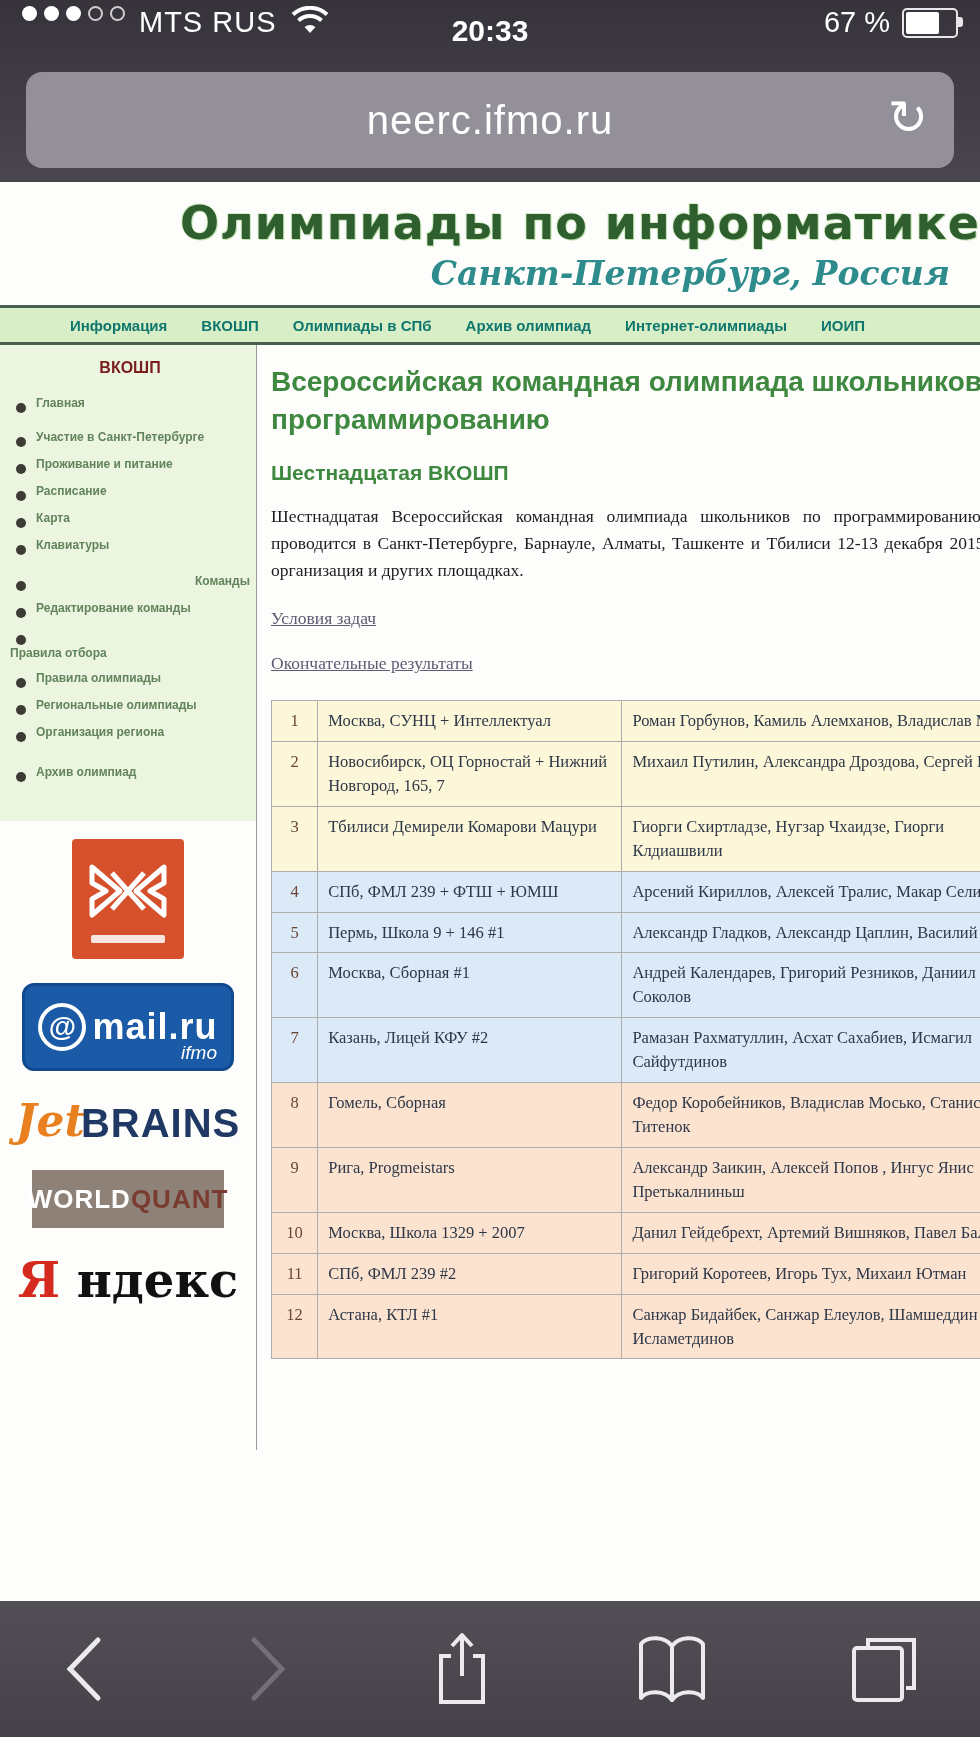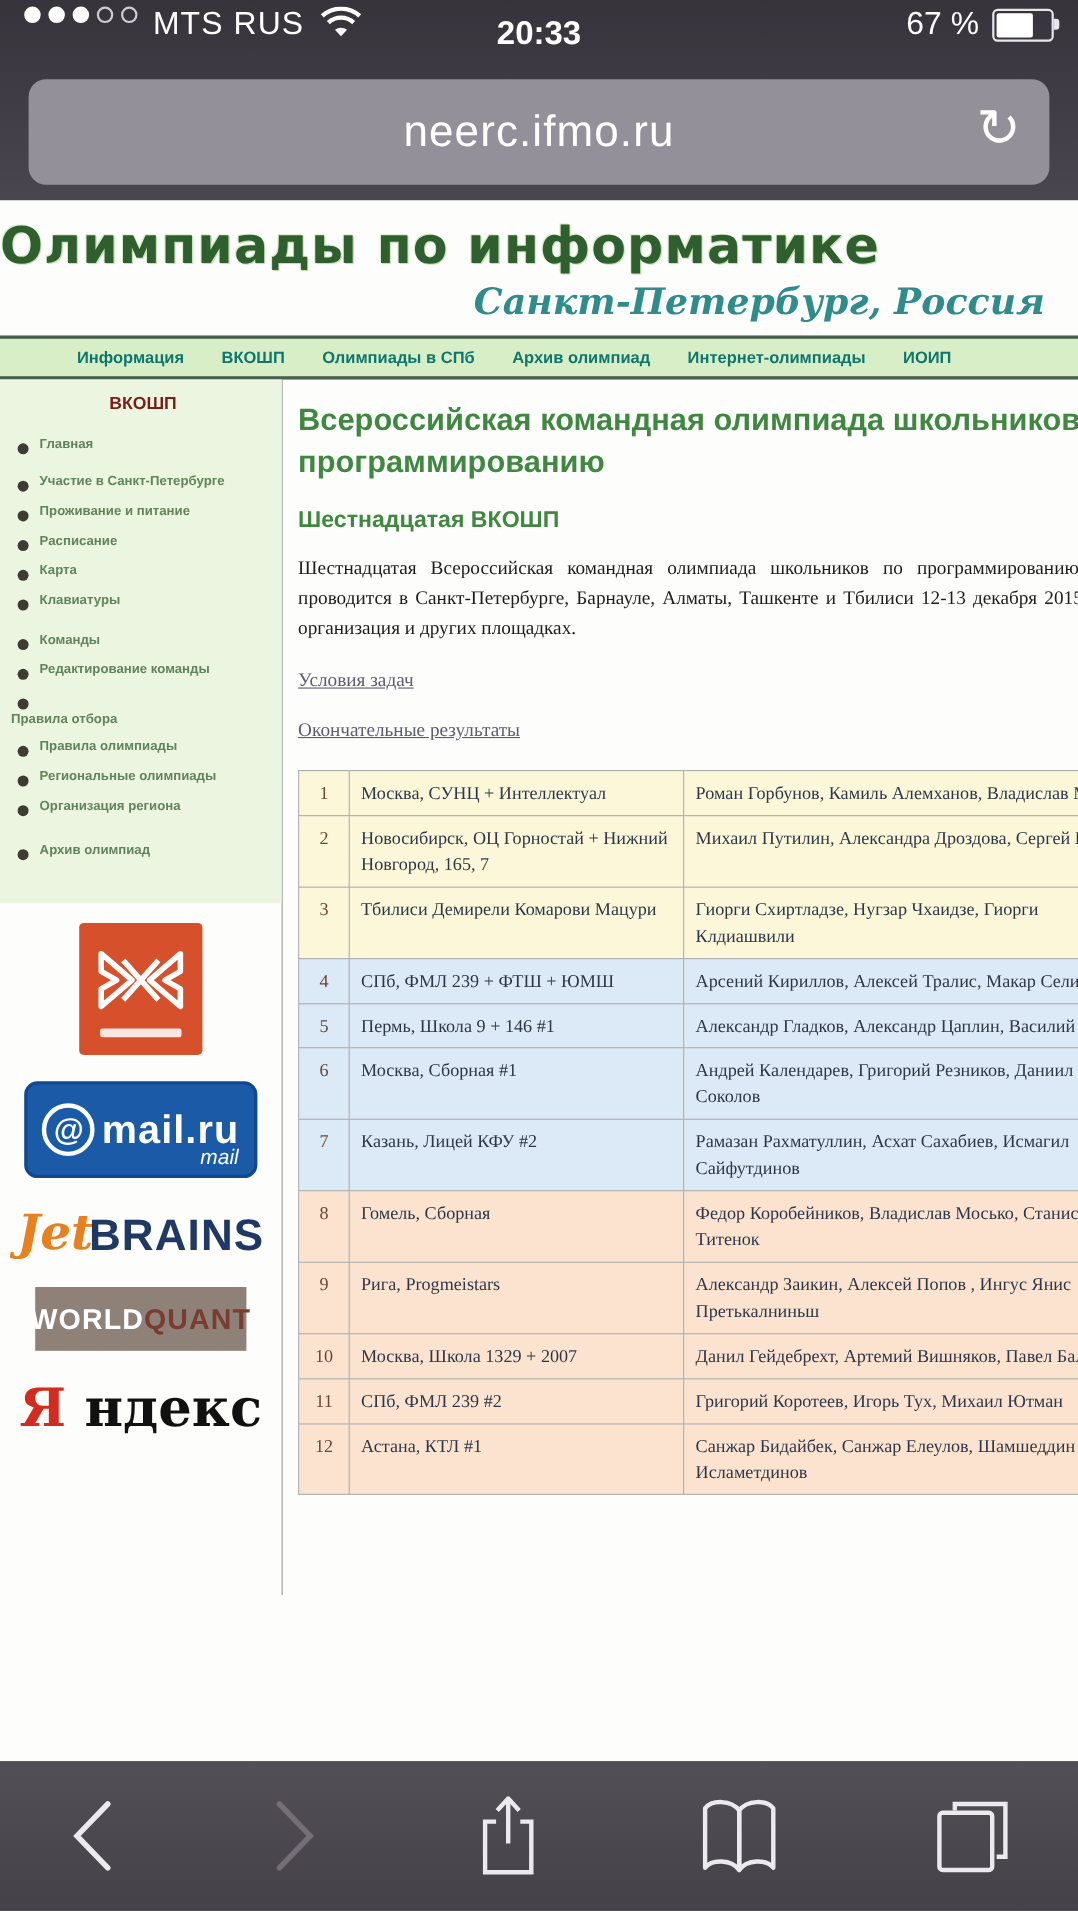--- a/index.html
+++ b/index.html
@@ -21,34 +21,34 @@
   .battery .fill{position:absolute;left:2px;top:2px;bottom:2px;width:64%;background:#fff;border-radius:2px;}
   .battery .nub{position:absolute;right:-7px;top:7px;width:5px;height:10px;background:#e8e6ea;border-radius:0 3px 3px 0;}
   .addr-wrap{height:124px;display:flex;align-items:center;justify-content:center;padding:0 26px;}
   .url-field{flex:1;height:96px;background:#949099;border-radius:16px;display:flex;align-items:center;justify-content:center;position:relative;}
   .url-text{color:#fff;font-size:40px;letter-spacing:1px;}
   .reload{position:absolute;right:26px;top:14px;color:#fff;font-size:48px;line-height:64px;}
 
   
   .page{background:#fdfdfb;height:1419px;overflow:hidden;position:relative;}
   .site-header{padding:14px 0 6px 0;}
-  .site-title{font-family:"DejaVu Sans",sans-serif;font-weight:bold;font-size:46px;color:#2f5f2f;text-align:left;letter-spacing:1px;text-shadow:1px 1px 0 #c2e2b2,-1px -1px 0 #d8eecb;}
+  .site-title{font-family:"DejaVu Sans",sans-serif;font-weight:bold;font-size:46px;color:#2f5f2f;text-align:right;letter-spacing:1px;text-shadow:1px 1px 0 #c2e2b2,-1px -1px 0 #d8eecb;}
   .site-sub{font-family:"DejaVu Serif",serif;font-style:italic;font-weight:bold;font-size:33px;color:#2e8c8c;text-align:right;padding:4px 30px 6px 0;}
   .nav-bar{background:#d7eec6;border-top:3px solid #49604c;border-bottom:3px solid #49604c;height:34px;display:flex;align-items:center;justify-content:flex-start;gap:34px;padding:0 0 0 70px;}
   .nav-item{color:#0f766e;font-size:15px;font-weight:bold;white-space:nowrap;}
 
   .body-row{display:flex;align-items:flex-start;}
   .sidebar{flex:0 0 257px;width:257px;border-right:1px solid #9a9a9a;min-height:1105px;box-sizing:border-box;}
   .menu{background:#ecf5e0;padding:10px 6px 30px 10px;}
   .menu-title{color:#7a1d1d;font-weight:bold;font-size:16px;text-align:center;margin:4px 0 18px 0;}
   .mi{display:flex;align-items:flex-start;margin:9px 0;cursor:pointer;}
   .mi .bullet{width:10px;height:10px;border-radius:50%;background:#3c3c34;margin:8px 10px 0 6px;flex:0 0 auto;}
   .mi .lbl{color:#61845c;font-weight:bold;font-size:12px;line-height:1.35;}
   .mi:nth-child(2){margin-bottom:16px;}
-  .mi:nth-child(8){margin-top:18px;}
+  .mi:nth-child(8){margin-top:18px;justify-content:space-between;}
   .mi:nth-child(10){margin-top:4px;flex-direction:column;}
   .mi:nth-child(14){margin-top:22px;}
 
   .logos{display:flex;flex-direction:column;align-items:center;padding-top:18px;gap:24px;}
   .logo-knot{width:112px;height:120px;background:#d6502c;border-radius:4px;display:flex;flex-direction:column;align-items:center;justify-content:center;gap:8px;}
   .logo-knot .tiny{width:74px;height:8px;background:rgba(255,255,255,.85);border-radius:2px;}
   .logo-mailru{width:212px;height:88px;background:#1b5aa6;border:3px solid #10498f;border-radius:12px;color:#fff;display:flex;align-items:center;justify-content:center;position:relative;box-sizing:border-box;}
   .logo-mailru .at{display:inline-flex;align-items:center;justify-content:center;width:40px;height:40px;border:4px solid #fff;border-radius:50%;font-size:28px;font-weight:bold;margin-right:6px;}
   .logo-mailru .mr{font-size:36px;font-weight:bold;letter-spacing:1px;}
   .logo-mailru .grp{position:absolute;right:14px;bottom:4px;font-size:19px;font-style:italic;}
@@ -198,21 +198,21 @@
             <svg width="84" height="72" viewBox="0 0 84 72">
               <path d="M6 12 L34 36 L6 60 L6 44 L20 36 L6 28 Z" fill="none" stroke="#fff" stroke-width="5" stroke-linejoin="round"></path>
               <path d="M78 12 L50 36 L78 60 L78 44 L64 36 L78 28 Z" fill="none" stroke="#fff" stroke-width="5" stroke-linejoin="round"></path>
               <path d="M26 18 L58 54 M58 18 L26 54" stroke="#fff" stroke-width="5"></path>
             </svg>
             <span class="tiny"></span>
           </div>
           <div class="logo-mailru">
             <span class="at">@</span>
             <span class="mr">mail.ru</span>
-            <span class="grp">mail</span>
+            <span class="grp">ifmo</span>
           </div>
           <div class="logo-jb">
             <span class="jet">Jet</span>
             <span class="brains">BRAINS</span>
           </div>
           <div class="logo-wq">
             <span class="w1">WORLD</span>
             <span class="w2">QUANT</span>
           </div>
           <div class="logo-ya">

